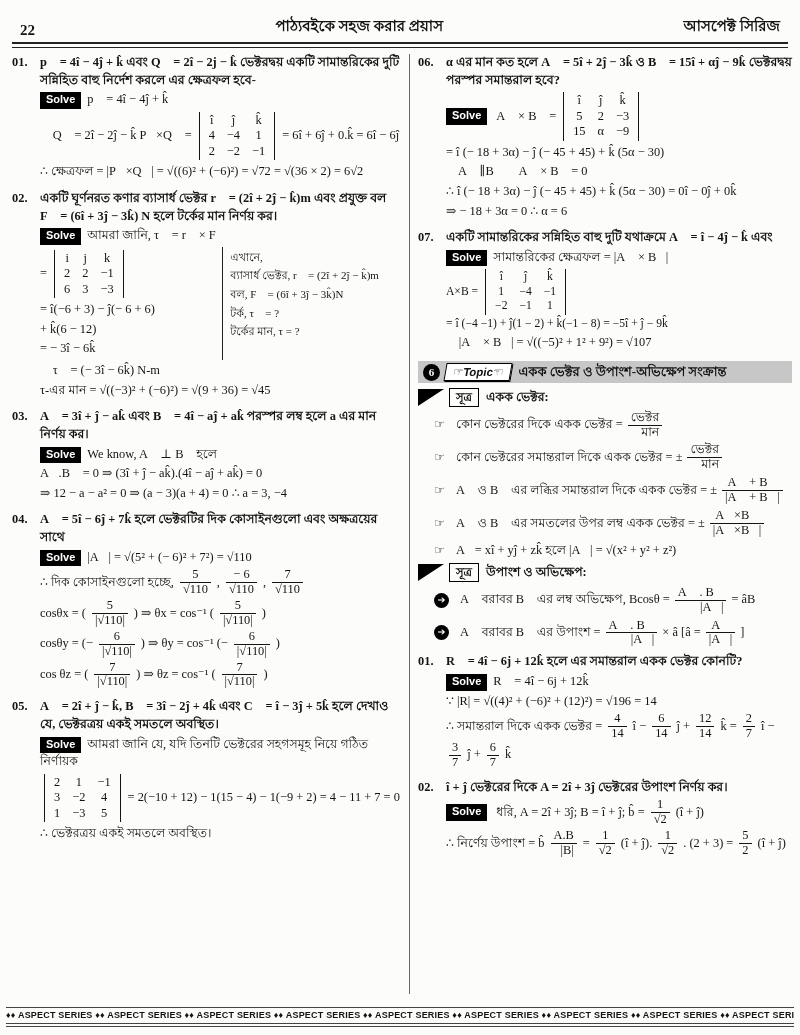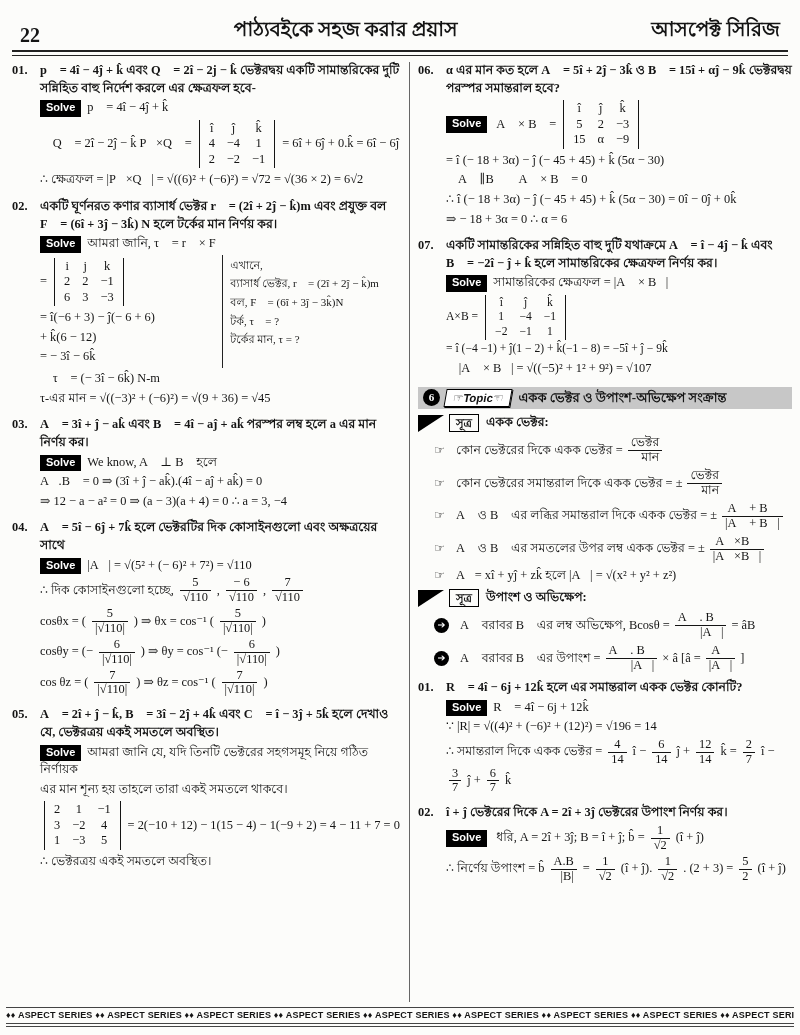--- a/index.html
+++ b/index.html
@@ -1,20 +1,20 @@
 <!DOCTYPE html>
 <html><head>
 <meta charset="utf-8">
 <style>
   html,body{margin:0;padding:0;background:#e8e8e8;}
   .page{width:800px;height:1035px;margin:0 auto;background:#fcfcfa;color:#141414;
         font-family:"Liberation Serif","DejaVu Serif",serif;position:relative;overflow:hidden;}
   
   .hdr{display:flex;justify-content:space-between;align-items:flex-end;
-       padding:14px 20px 3px 20px;font-weight:bold;font-size:20px;}
+       padding:14px 20px 3px 20px;font-weight:bold;font-size:15px;}
   .hdr-rule{margin:0 12px;height:3px;border-top:2px solid #222;border-bottom:1px solid #222;}
   
   .main{display:flex;padding:6px 8px 0 12px;height:940px;overflow:hidden;font-size:12.4px;line-height:1.42;}
   .col-l{width:392px;padding-right:5px;flex-shrink:0;}
   .col-r{flex:1;border-left:1px solid #666;padding-left:8px;}
   .prob{display:flex;margin-bottom:7px;}
   .pno{width:28px;flex-shrink:0;font-weight:bold;}
   .pbody{flex:1;min-width:0;}
   .stmt{font-weight:bold;}
   .pline{margin:2px 0;}
@@ -225,21 +225,20 @@
           </div>
         </div>
       </div>
 
       <div class="prob">
         <div class="pno">05.</div>
         <div class="pbody">
           <div class="stmt">A⃗ = 2î + ĵ − k̂, B⃗ = 3î − 2ĵ + 4k̂ এবং C⃗ = î − 3ĵ + 5k̂ হলে দেখাও</div>
           <div class="stmt">যে, ভেক্টরত্রয় একই সমতলে অবস্থিত।</div>
           <div class="pline"><span class="solve">Solve</span><span>আমরা জানি যে, যদি তিনটি ভেক্টরের সহগসমূহ নিয়ে গঠিত নির্ণায়ক</span></div>
-          <div class="pline">এর মান শূন্য হয় তাহলে তারা একই সমতলে থাকবে।</div>
           <div class="mline">
             <span class="det">
               <span class="r">
                   <span class="c">2</span>
                   <span class="c">1</span>
                   <span class="c">−1</span>
                 </span>
               <span class="r">
                   <span class="c">3</span>
                   <span class="c">−2</span>
@@ -290,21 +289,20 @@
           <div class="pline">∴ A⃗ ∥B⃗ ∴ A⃗ × B⃗ = 0⃗</div>
           <div class="pline">∴ î (− 18 + 3α) − ĵ (− 45 + 45) + k̂ (5α − 30) = 0î − 0ĵ + 0k̂</div>
           <div class="pline">⇒ − 18 + 3α = 0 ∴ α = 6</div>
         </div>
       </div>
 
       <div class="prob">
         <div class="pno">07.</div>
         <div class="pbody">
           <div class="stmt">একটি সামান্তরিকের সন্নিহিত বাহু দুটি  যথাক্রমে A⃗ = î − 4ĵ − k̂ এবং</div>
-          <div class="stmt">B⃗ = −2î − ĵ + k̂ হলে সামান্তরিকের ক্ষেত্রফল নির্ণয় কর।</div>
           <div class="pline"><span class="solve">Solve</span><span>সামান্তরিকের ক্ষেত্রফল = |A⃗ × B⃗|</span></div>
           <div class="mline" style="font-size:11.6px;">
             <span>A×B =</span>
             <span class="det">
               <span class="r">
                   <span class="c">î</span>
                   <span class="c">ĵ</span>
                   <span class="c">k̂</span>
                 </span>
               <span class="r">

